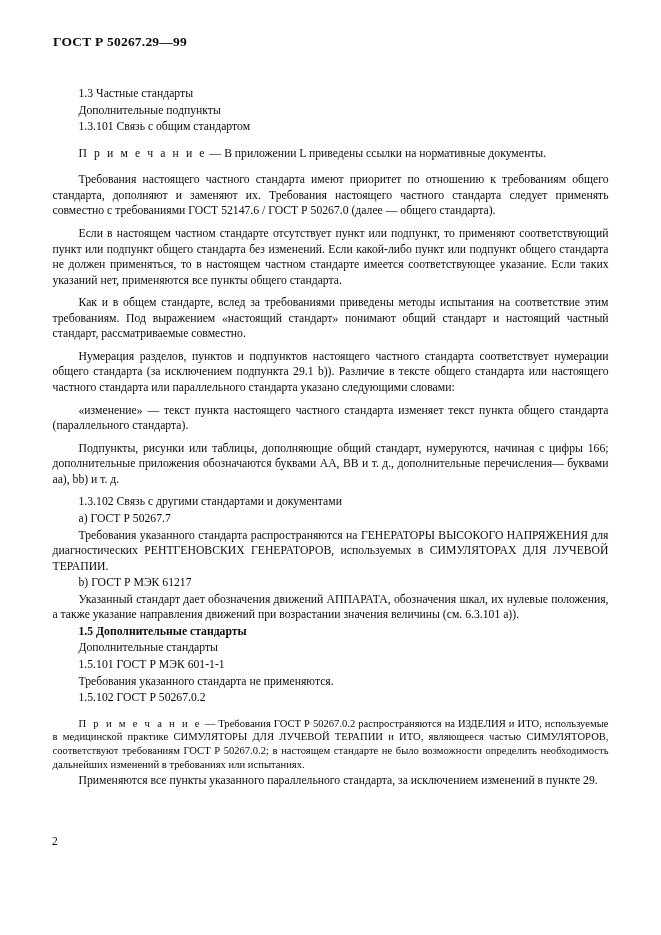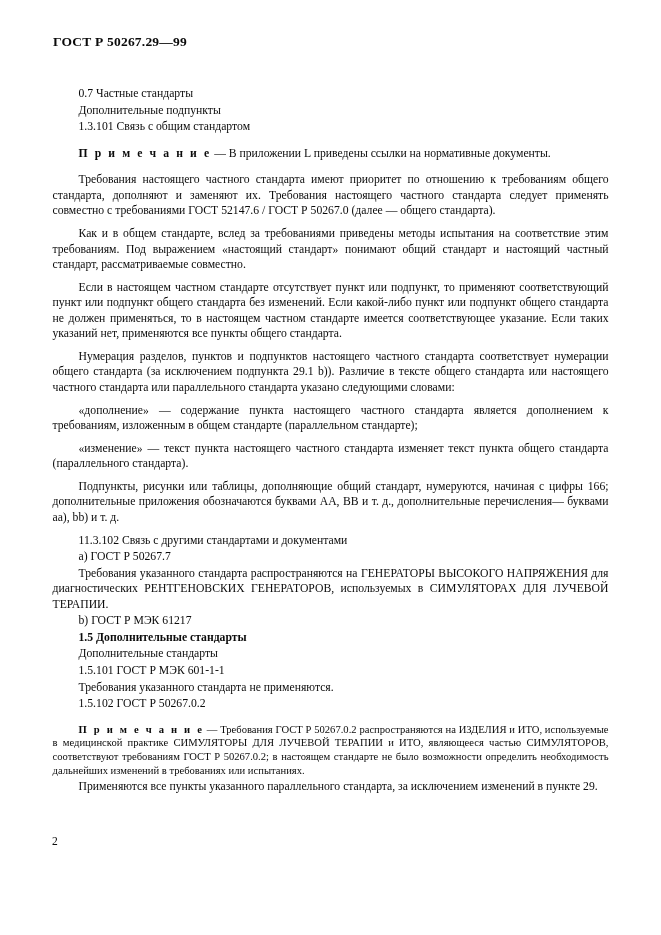--- a/index.html
+++ b/index.html
@@ -47,21 +47,20 @@
   }
   .gap-sm { margin-top: 7px; }
   .gap-md { margin-top: 11px; }
   .gap-lg { margin-top: 14px; }
   .note {
     text-indent: 26px;
     margin-bottom: 1px;
   }
   .sp {
     letter-spacing: 2.1px;
-    font-weight: bold;
   }
   .small {
     font-size: 10.6px;
     line-height: 1.3;
   }
   .bold { font-weight: 700; }
   .heading-block {
     margin-bottom: 0;
   }
   .heading-line {
@@ -78,49 +77,49 @@
 </head>
 <body>
 
 <div class="page">
 
   <div class="doc-header">ГОСТ Р 50267.29—99</div>
 
   <div class="body-col">
 
     <div class="heading-block">
-      <p class="heading-line">0.7  Частные стандарты</p>
+      <p class="heading-line">1.3  Частные стандарты</p>
       <p class="heading-line">Дополнительные подпункты</p>
       <p class="heading-line">1.3.101  Связь с общим стандартом</p>
     </div>
 
     <p class="note gap-md"><span class="sp">П р и м е ч а н и е</span><span> — В приложении L приведены ссылки на нормативные документы.</span></p>
 
     <p class="p gap-md">Требования настоящего частного стандарта имеют приоритет по отношению к требованиям общего стандарта, дополняют и заменяют их. Требования настоящего частного стандарта следует применять совместно с требованиями ГОСТ 52147.6 / ГОСТ Р 50267.0 (далее — общего стандарта).</p>
 
+    <p class="p gap-sm">Если в настоящем частном стандарте отсутствует пункт или подпункт, то применяют соответствующий пункт или подпункт общего стандарта без изменений. Если какой-либо пункт или подпункт общего стандарта не должен применяться, то в настоящем частном стандарте имеется соответствующее указание. Если таких указаний нет, применяются все пункты общего стандарта.</p>
+
     <p class="p gap-sm">Как и в общем стандарте, вслед за требованиями приведены методы испытания на соответствие этим требованиям. Под выражением «настоящий стандарт» понимают общий стандарт и настоящий частный стандарт, рассматриваемые совместно.</p>
-
-    <p class="p gap-sm">Если в настоящем частном стандарте отсутствует пункт или подпункт, то применяют соответствующий пункт или подпункт общего стандарта без изменений. Если какой-либо пункт или подпункт общего стандарта не должен применяться, то в настоящем частном стандарте имеется соответствующее указание. Если таких указаний нет, применяются все пункты общего стандарта.</p>
 
     <p class="p gap-sm">Нумерация разделов, пунктов и подпунктов настоящего частного стандарта соответствует нумерации общего стандарта (за исключением подпункта 29.1 b)). Различие в тексте общего стандарта или настоящего частного стандарта или параллельного стандарта указано следующими словами:</p>
 
 
-    <p class="p gap-sm">«дополнение» — содержание пункта настоящего частного стандарта является дополнением к требованиям, изложенным в общем стандарте (параллельном стандарте);</p>
 
     <p class="p gap-sm">«изменение» — текст пункта настоящего частного стандарта изменяет текст пункта общего стандарта (параллельного стандарта).</p>
 
     <p class="p gap-sm">Подпункты, рисунки или таблицы, дополняющие общий стандарт, нумеруются, начиная с цифры 166; дополнительные приложения обозначаются буквами АА, ВВ и т. д., дополнительные перечисления— буквами аа), bb) и т. д.</p>
 
-    <p class="p gap-sm">11.3.102  Связь с другими стандартами и документами</p>
+    <p class="p gap-sm">1.3.102  Связь с другими стандартами и документами</p>
     <p class="p">a)  ГОСТ Р 50267.7</p>
 
     <p class="p">Требования указанного стандарта распространяются на ГЕНЕРАТОРЫ ВЫСОКОГО НАПРЯЖЕНИЯ для диагностических РЕНТГЕНОВСКИХ ГЕНЕРАТОРОВ, используемых в СИМУЛЯТОРАХ ДЛЯ ЛУЧЕВОЙ ТЕРАПИИ.</p>
 
     <p class="p">b)  ГОСТ Р МЭК 61217</p>
 
+    <p class="p">Указанный стандарт дает обозначения движений АППАРАТА, обозначения шкал, их нулевые положения, а также указание направления движений при возрастании значения величины (см. 6.3.101 а)).</p>
 
     <p class="p bold">1.5  Дополнительные стандарты</p>
     <p class="p">Дополнительные стандарты</p>
     <p class="p">1.5.101  ГОСТ Р МЭК 601-1-1</p>
 
     <p class="p">Требования указанного стандарта не применяются.</p>
 
     <p class="p">1.5.102  ГОСТ Р 50267.0.2</p>
 
 

